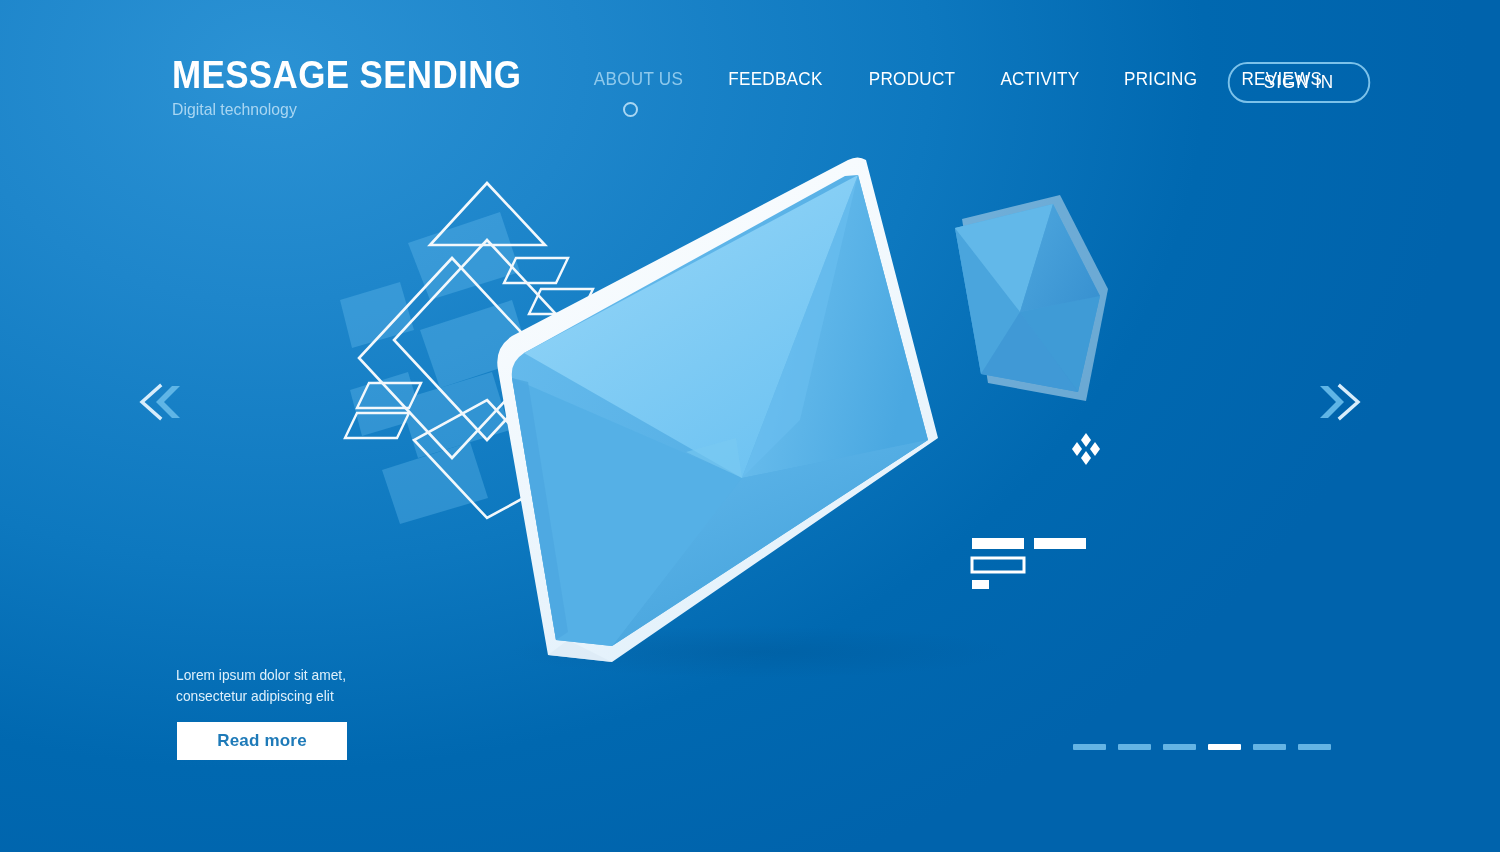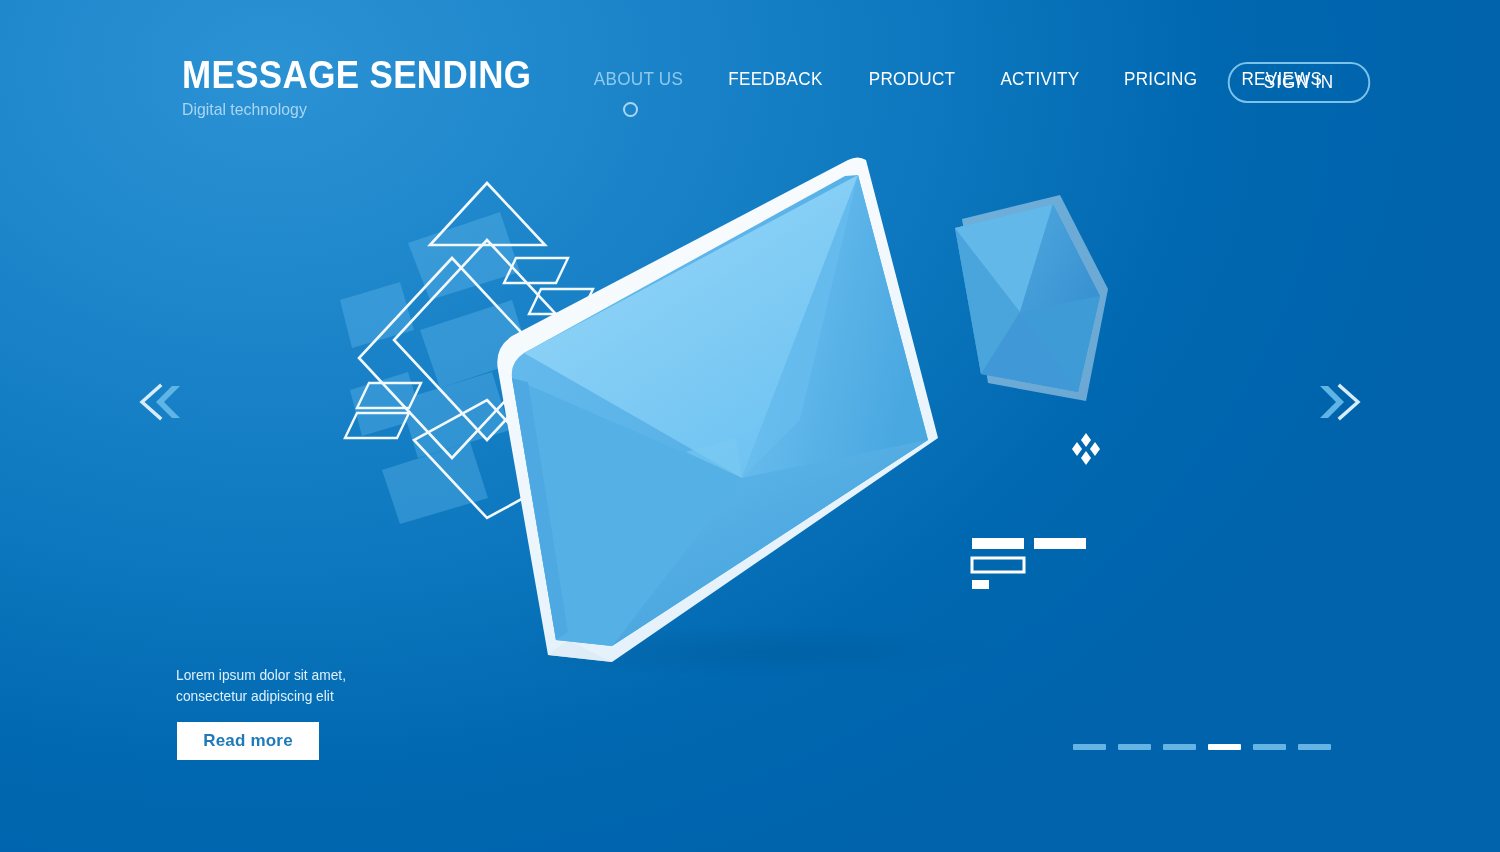--- a/index.html
+++ b/index.html
@@ -29,21 +29,21 @@
   
   #site-header {
     position: absolute;
     top: 0; left: 0;
     width: 1500px;
     height: 150px;
   }
 
   .brand {
     position: absolute;
-    left: 182px;
+    left: 172px;
     top: 56px;
     line-height: 1;
   }
   .brand-title {
     font-size: 38px;
     font-weight: 700;
     letter-spacing: 0.4px;
     color: #ffffff;
     transform: scaleX(0.92);
     transform-origin: left center;
@@ -146,21 +146,21 @@
     line-height: 1.45;
     color: #dff0fb;
     transform: scaleX(0.95);
     transform-origin: left top;
   }
 
   .read-more-btn {
     position: absolute;
     left: 177px;
     top: 722px;
-    width: 142px;
+    width: 170px;
     height: 38px;
     background: #ffffff;
     border: none;
     color: #1e7ab8;
     font-size: 17px;
     font-weight: 700;
     font-family: inherit;
     cursor: pointer;
     letter-spacing: 0.2px;
   }

